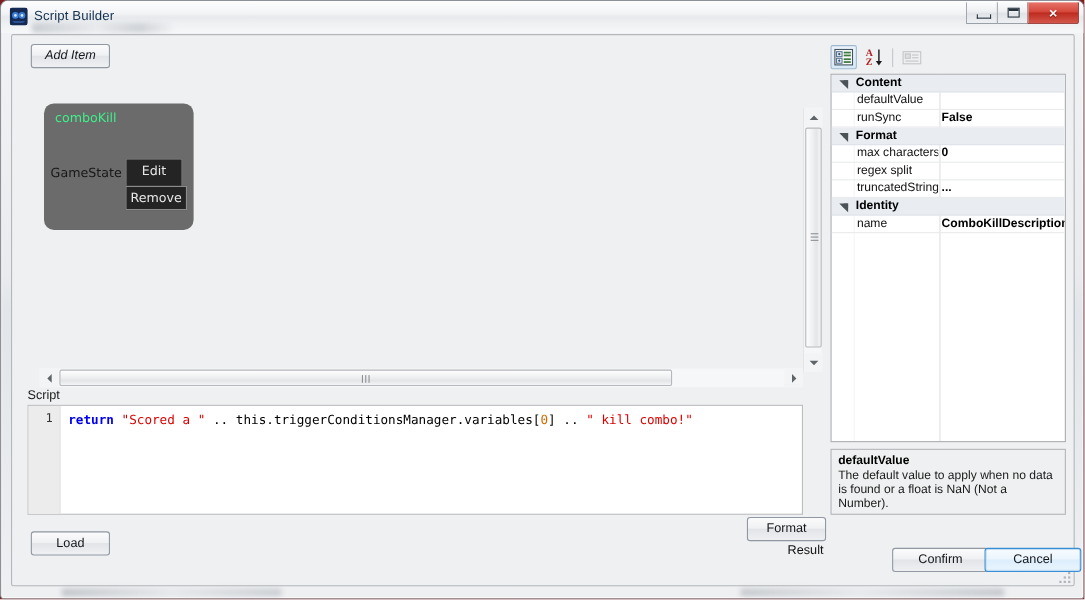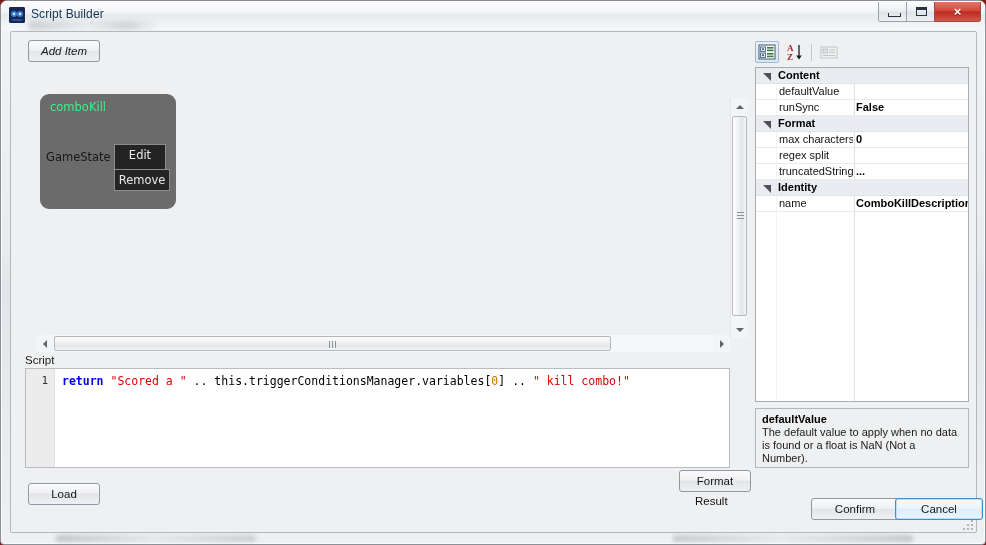--- a/index.html
+++ b/index.html
@@ -461,21 +461,21 @@
     font-size: 11px;
     color: #1a1a1a;
     line-height: 13px;
   }
 
   
   #load-btn    { position: absolute; left: 17px;  top: 439px; width: 72px; height: 22px; margin-top: 12px; }
   #check-btn   { position: absolute; left: 668px; top: 438px; width: 72px; height: 22px; }
   .result-label {
     position: absolute;
-    left: 684px; top: 463px;
+    left: 705px; top: 463px;
     font-size: 11.5px;
     color: #111111;
   }
   #confirm-btn { position: absolute; left: 800px; top: 466px; width: 88px; height: 22px; }
   #cancel-btn  { position: absolute; left: 884px; top: 466px; width: 88px; height: 22px; }
 </style>
 </head>
 <body>
 
 <div id="app">

